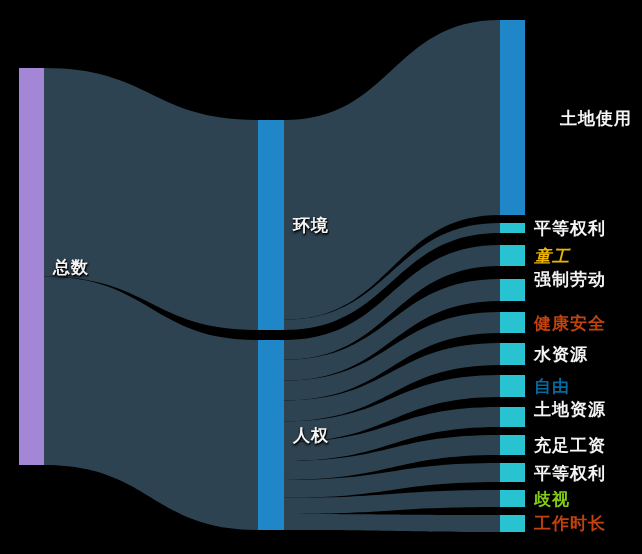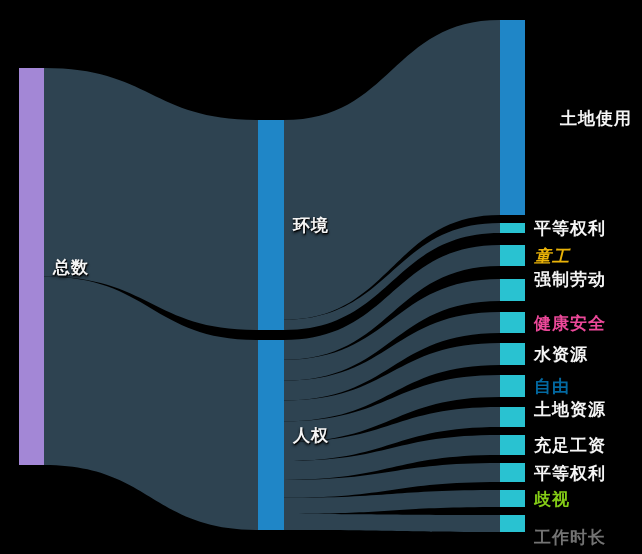--- a/index.html
+++ b/index.html
@@ -69,21 +69,21 @@
       <rect x="500" y="515" width="25" height="17" fill="#29c2d1"></rect>
     </svg>
 
   <span class="node-label" style="left: 53px; top: 266.5px; color: rgb(245, 245, 245); text-align: center;">总数</span>
   <span class="node-label" style="left: 293px; top: 225px; color: rgb(245, 245, 245);">环境</span>
   <span class="node-label" style="left: 293px; top: 435px; color: rgb(245, 245, 245); text-align: center;">人权</span>
   <span class="node-label" style="left: 534px; top: 117.5px; color: rgb(245, 245, 245); margin-left: 26px;">土地使用</span>
   <span class="node-label" style="left: 534px; top: 228px; color: rgb(245, 245, 245);">平等权利</span>
   <span class="node-label" style="left: 534px; top: 255.5px; color: #eab308; font-style: italic;">童工</span>
   <span class="node-label" style="left: 534px; top: 279px; color: rgb(245, 245, 245);">强制劳动</span>
-  <span class="node-label" style="left: 534px; top: 322.5px; color: #ec4899;">健康安全</span>
+  <span class="node-label" style="left: 534px; top: 322.5px; color: #c2410c;">健康安全</span>
   <span class="node-label" style="left: 534px; top: 354px; color: rgb(245, 245, 245);">水资源</span>
   <span class="node-label" style="left: 534px; top: 386px; color: #0369a1;">自由</span>
   <span class="node-label" style="left: 534px; top: 409px; color: rgb(245, 245, 245);">土地资源</span>
   <span class="node-label" style="left: 534px; top: 445px; color: rgb(245, 245, 245);">充足工资</span>
   <span class="node-label" style="left: 534px; top: 472.5px; color: rgb(245, 245, 245);">平等权利</span>
   <span class="node-label" style="left: 534px; top: 498.5px; color: #84cc16;">歧视</span>
-  <span class="node-label" style="left: 534px; top: 537px; color: #737373;">工作时长</span>
+  <span class="node-label" style="left: 534px; top: 523px; color: #c2410c;">工作时长</span>
 </div>
 
 </body></html>

